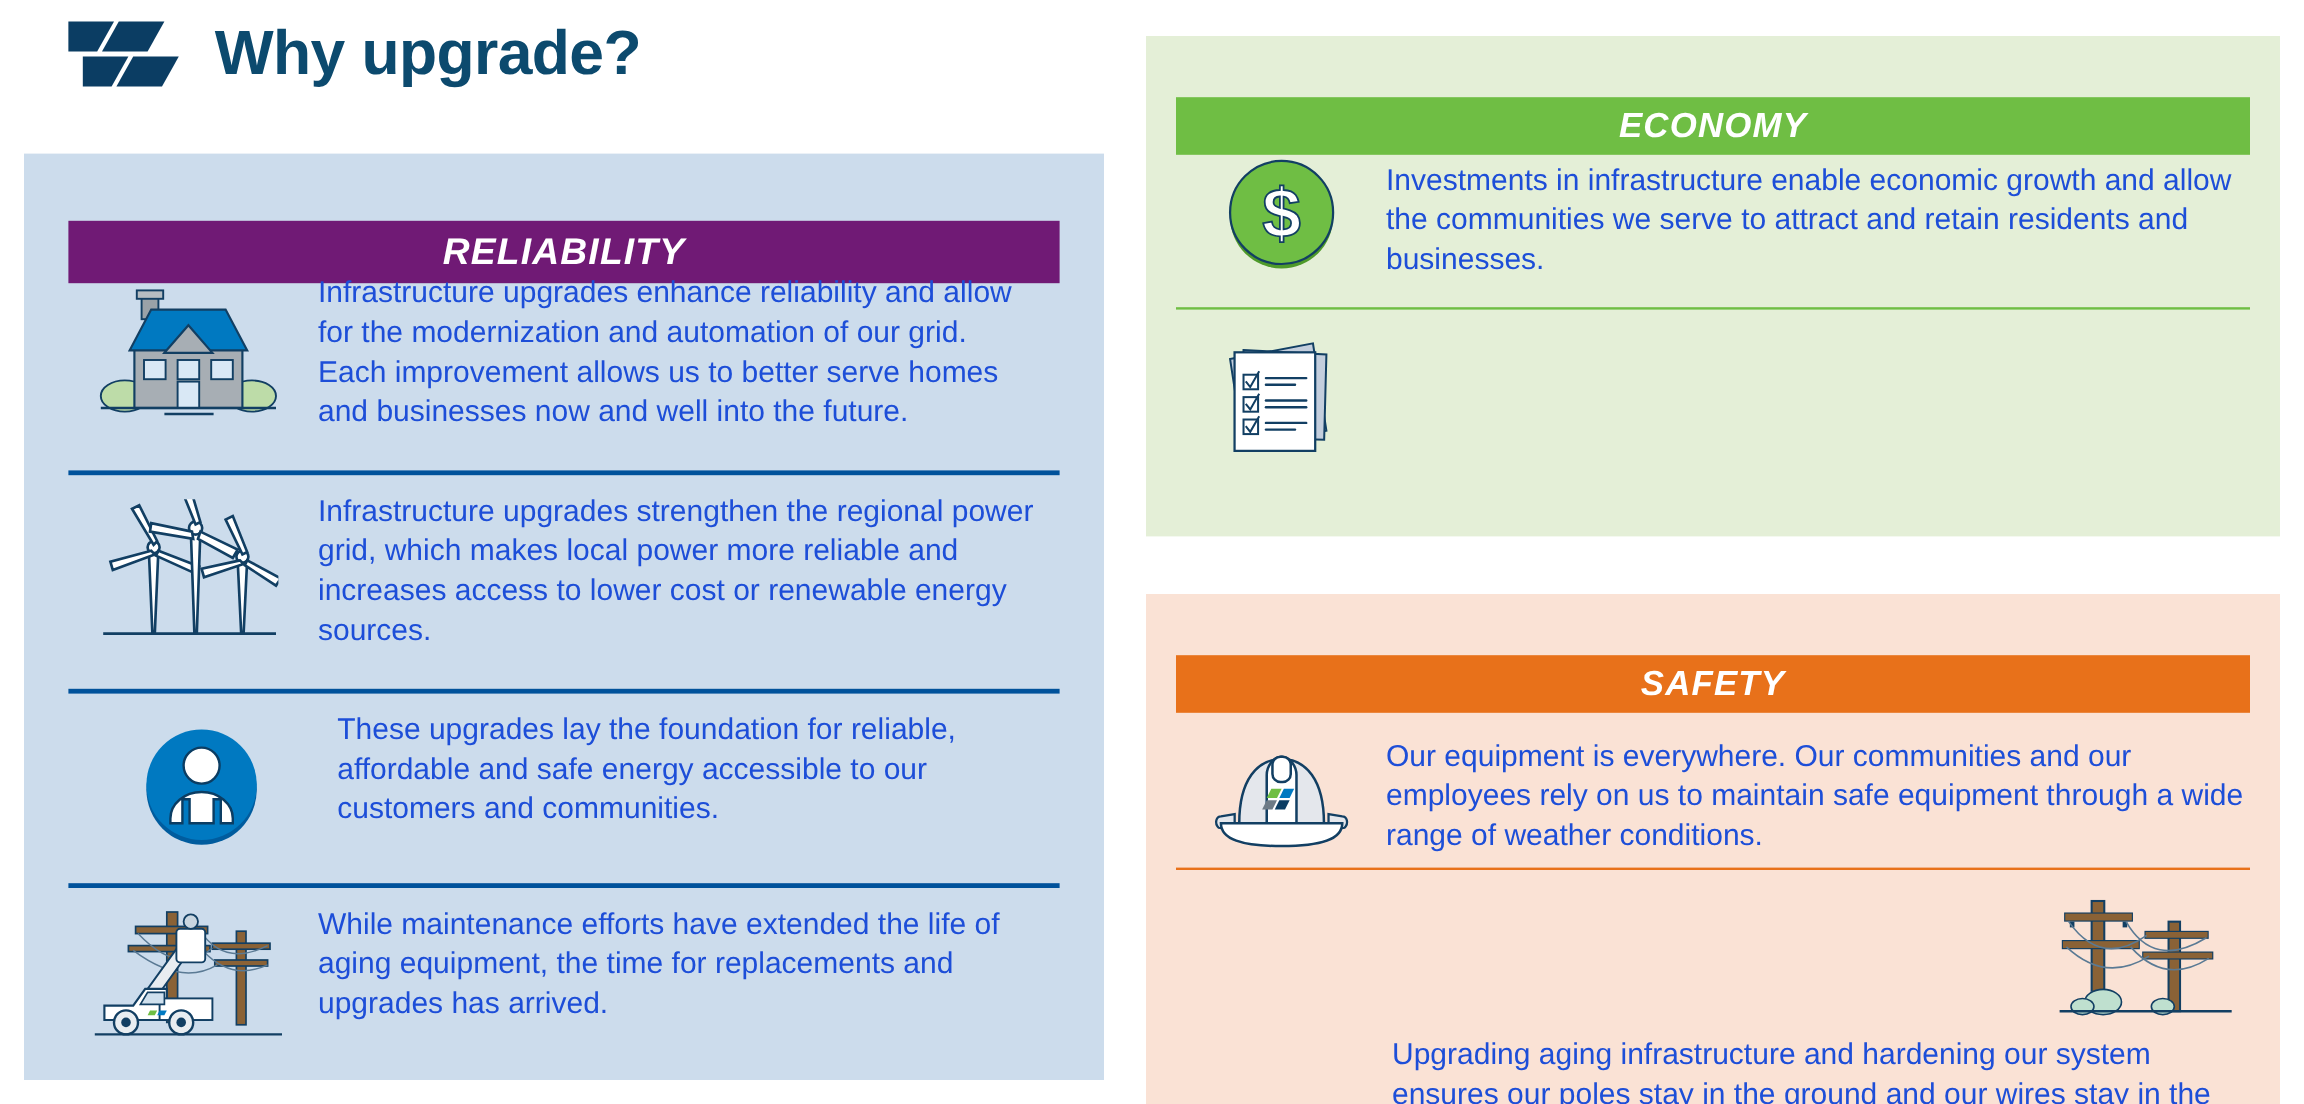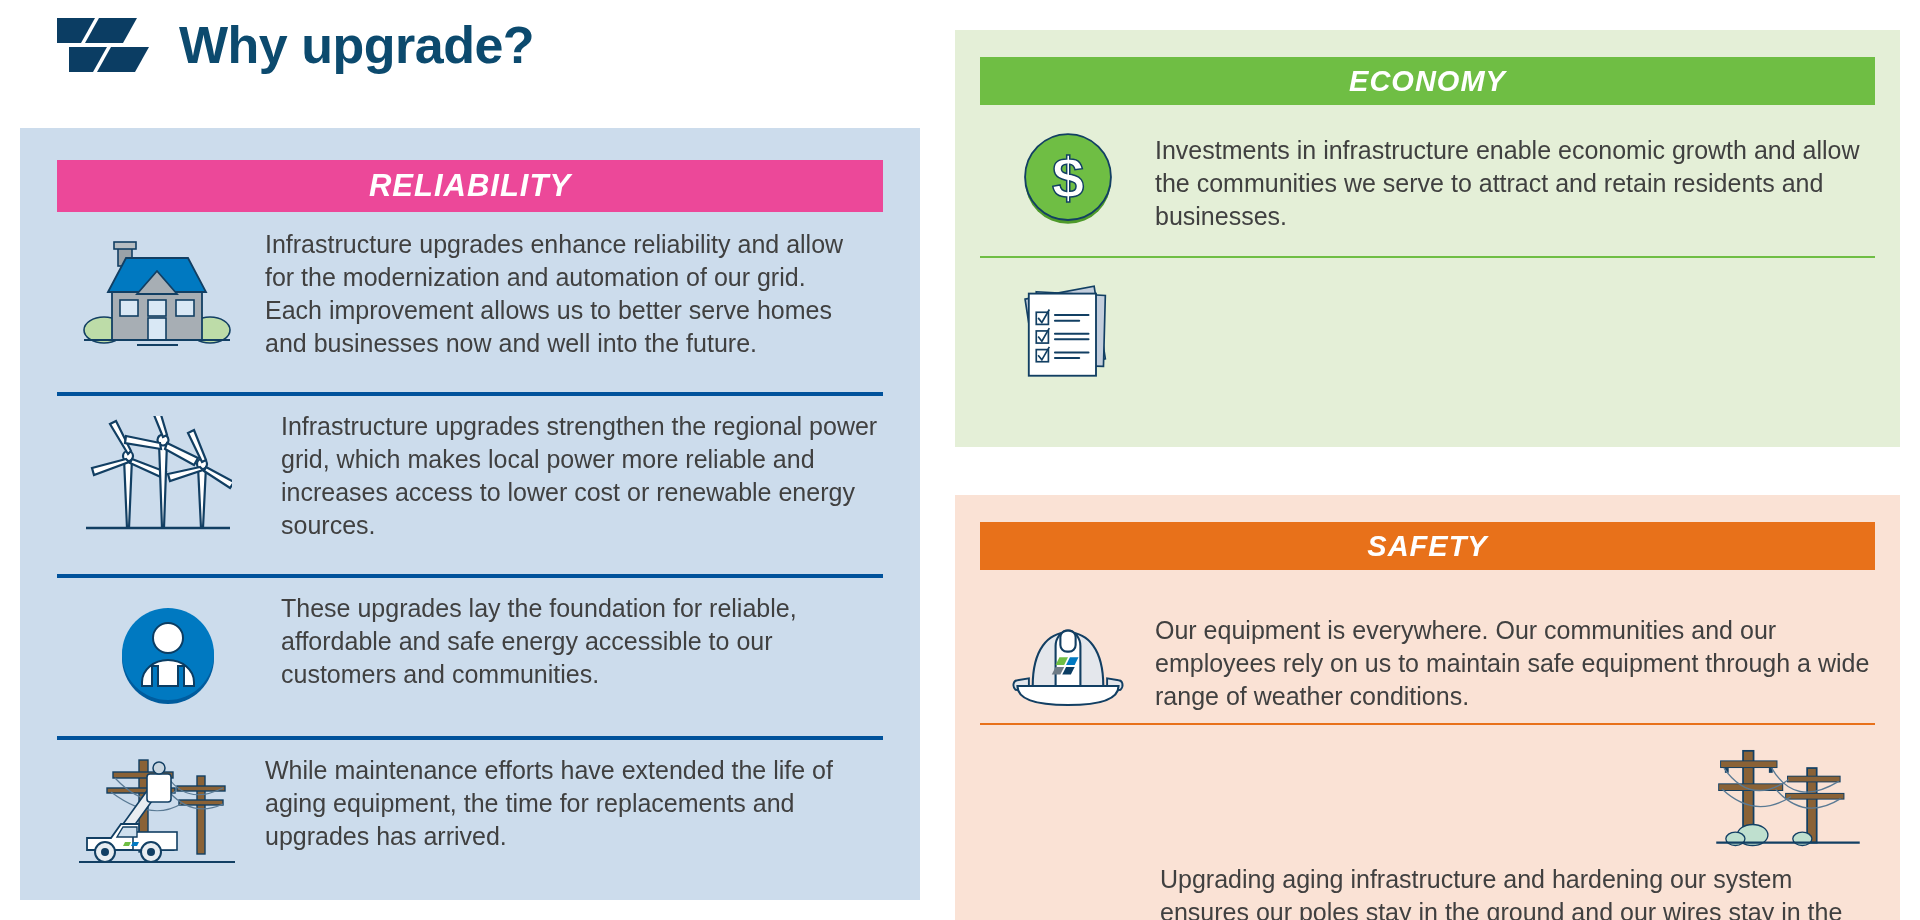--- a/index.html
+++ b/index.html
@@ -36,42 +36,43 @@
   .panel-safety {
     position: absolute; left: 955px; top: 495px;
     width: 945px; height: 496px;
     background: #fae2d5;
   }
 
   .panel-header {
     text-align: center; color: #ffffff;
     font-style: italic; font-weight: bold;
     letter-spacing: 1px;
+    margin-top: 24px;
   }
   .hdr-reliability {
     position: absolute; left: 37px; top: 32px;
     width: 826px; height: 52px; line-height: 52px;
-    background: #ec4899; font-size: 31px;
+    background: #701a75; font-size: 31px;
   }
   .hdr-economy {
     position: absolute; left: 25px; top: 27px;
     width: 895px; height: 48px; line-height: 48px;
     background: #6FBE44; font-size: 29px;
   }
   .hdr-safety {
     position: absolute; left: 25px; top: 27px;
     width: 895px; height: 48px; line-height: 48px;
     background: #E8711A; font-size: 29px;
   }
   .row-icon {
     flex: 0 0 auto; display: flex;
     align-items: center; justify-content: center;
   }
   .row-text {
-    color: #404040;
+    color: #1d4ed8;
     font-size: 25px;
     line-height: 1.32;
   }
   .divider { height: 0; border-top: 4px solid #00529B; }
   .divider-green { height: 0; border-top: 2px solid #6FBE44; }
   .divider-orange { height: 0; border-top: 2px solid #E8711A; }
 
   
   .rel-rows { position: absolute; left: 37px; top: 100px; width: 826px; }
   .rel-row { display: flex; align-items: flex-start; }
@@ -138,21 +139,21 @@
 
             <line x1="2" y1="102" x2="148" y2="102" stroke="#123F63" stroke-width="2"></line>
             <line x1="55" y1="107" x2="96" y2="107" stroke="#123F63" stroke-width="2.2"></line>
           </svg>
         </div>
         <div class="row-text">Infrastructure upgrades enhance reliability and allow for the modernization and automation of our grid. Each improvement allows us to better serve homes and businesses now and well into the future.</div>
       </div>
 
       <div class="divider" style="margin:14px 0 14px 0;"></div>
 
-      <div class="rel-row" style="min-height:150px;justify-content:space-between;">
+      <div class="rel-row" style="min-height:150px;">
         <div class="row-icon" style="padding-top:6px;">
           <svg viewBox="0 0 150 125" width="150" height="125">
             <g stroke="#123F63" stroke-width="2.2" fill="#ffffff">
 
               <path d="M45 112 L42 42 L50 42 L47 112 Z"></path>
               <circle cx="46" cy="40" r="5"></circle>
               <path d="M46 38 L28 8 L34 5 L49 35 Z"></path>
               <path d="M44 43 L10 52 L12 59 L47 46 Z"></path>
               <path d="M50 43 L84 56 L81 62 L48 47 Z"></path>
 

